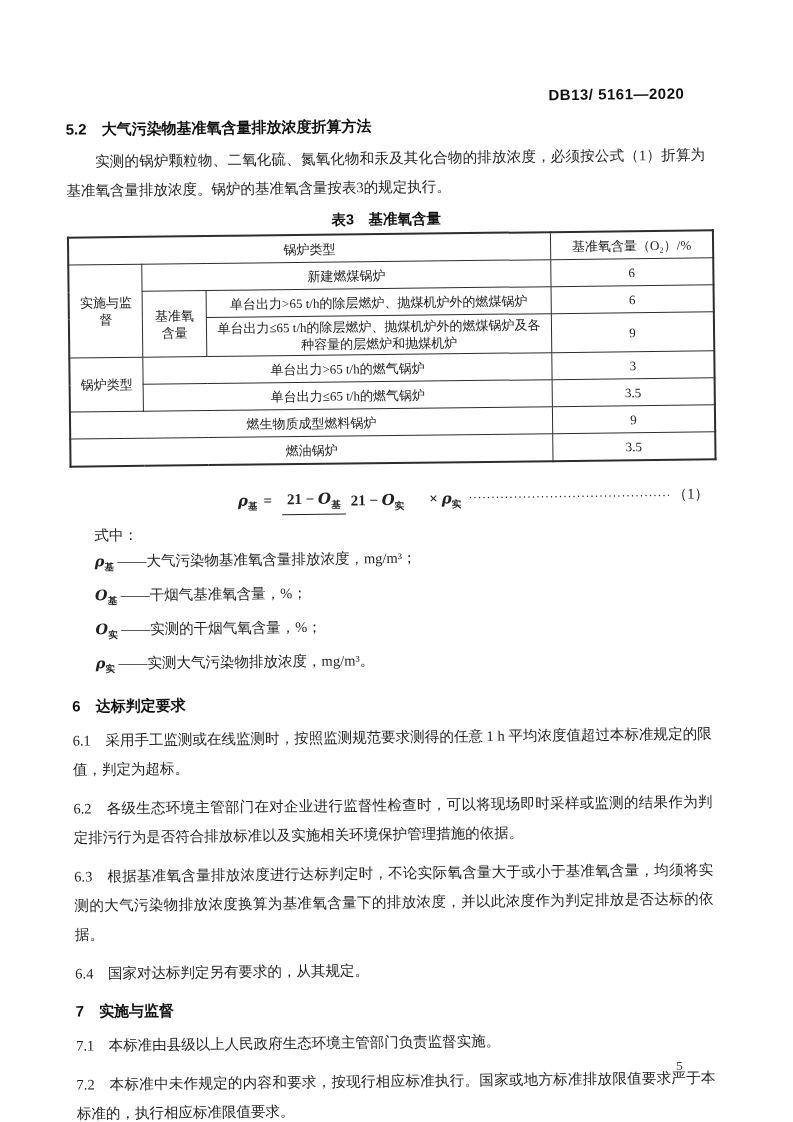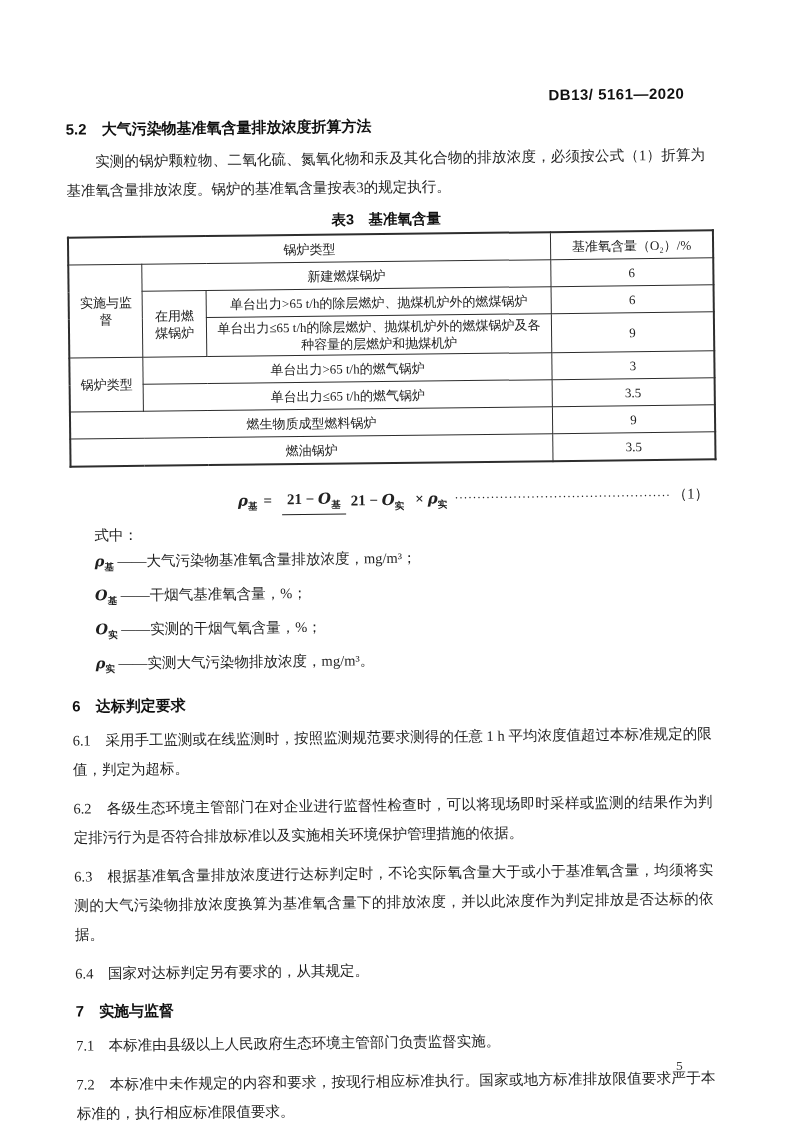--- a/index.html
+++ b/index.html
@@ -25,21 +25,21 @@
   td.hdr{height:24px;}
   td.dbl{height:34px;}
   .formula{display:flex;align-items:center;margin-top:24px;padding-left:168px;
            font-size:15px;font-weight:600;color:#222;}
   .mvar{font-style:italic;font-family:"DejaVu Serif",serif;}
   sub.msub{font-size:9.5px;font-style:normal;font-weight:600;}
   .meq{margin:0 6px;}
   .frac{display:inline-flex;flex-direction:row;text-align:center;margin:0 4px;}
   .frac .num{padding:0 5px 2px 5px;border-bottom:1.3px solid #222;}
   .frac .den{padding:2px 5px 0 5px;}
-  .f-mult{margin-left:2px;white-space:nowrap;}
+  .f-mult{margin-left:16px;white-space:nowrap;}
   .f-dots{flex:1;overflow:hidden;white-space:nowrap;letter-spacing:1.5px;font-size:12px;
           font-weight:400;align-self:flex-end;padding-bottom:11px;margin-left:8px;color:#222;}
   .f-num{align-self:flex-end;padding-bottom:7px;font-weight:400;font-size:14.5px;margin-left:4px;}
   .where{margin:6px 0 0 24px;font-size:14.5px;}
   .where-label{line-height:24px;}
   .where-item{line-height:27px;}
   .where-item .mvar{font-weight:600;}
   .page-num{position:absolute;left:676px;top:1058px;font-size:13.5px;color:#3a3a3a;}
 </style>
 </head>
@@ -66,21 +66,21 @@
         <tr>
           <td colspan="3" class="hdr">锅炉类型</td>
           <td class="hdr">基准氧含量（O₂）/%</td>
         </tr>
         <tr>
           <td rowspan="3">实施与监督</td>
           <td colspan="2">新建燃煤锅炉</td>
           <td>6</td>
         </tr>
         <tr>
-          <td rowspan="2">在用燃煤锅炉</td>
+          <td rowspan="2">基准氧含量</td>
           <td>单台出力&gt;65 t/h的除层燃炉、抛煤机炉外的燃煤锅炉</td>
           <td>6</td>
         </tr>
         <tr>
           <td class="dbl">单台出力≤65 t/h的除层燃炉、抛煤机炉外的燃煤锅炉及各种容量的层燃炉和抛煤机炉</td>
           <td class="dbl">9</td>
         </tr>
         <tr>
           <td rowspan="2">锅炉类型</td>
           <td colspan="2">单台出力&gt;65 t/h的燃气锅炉</td>

